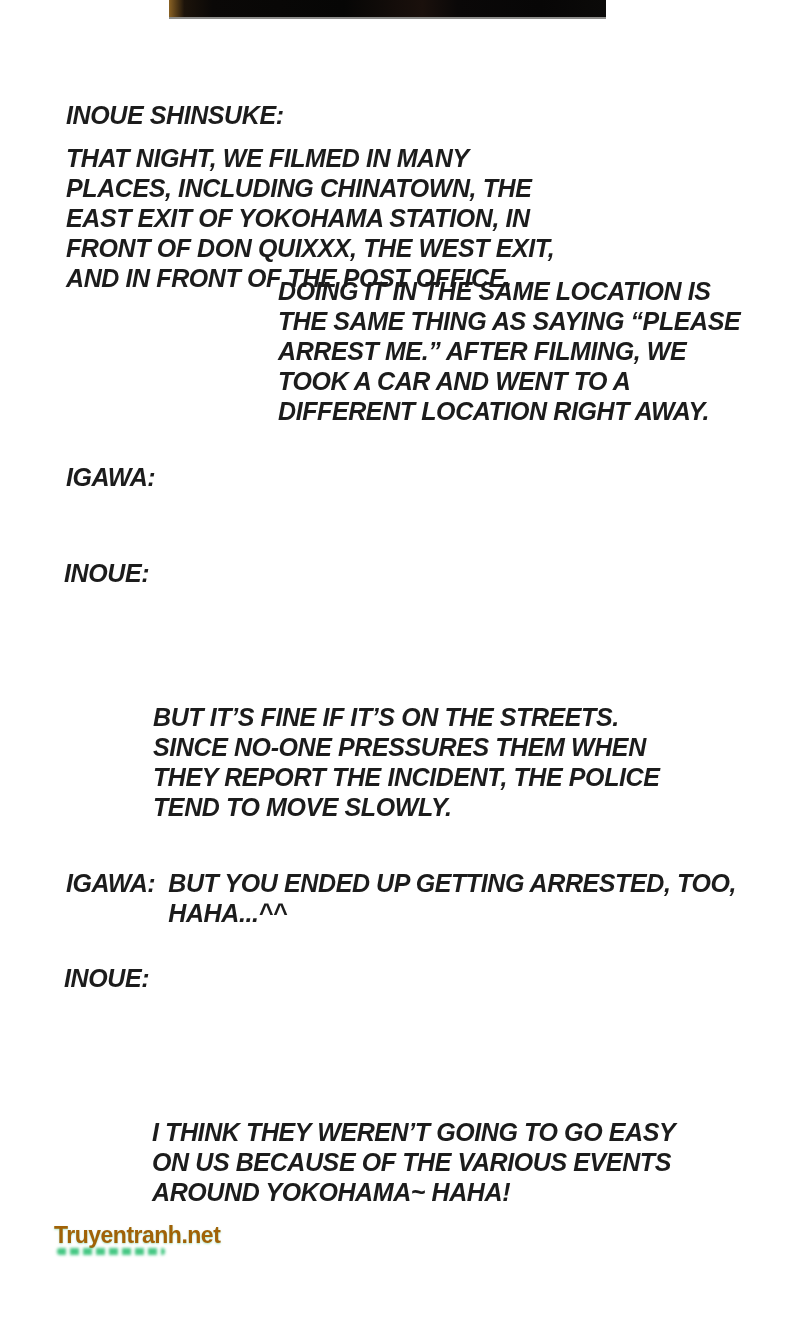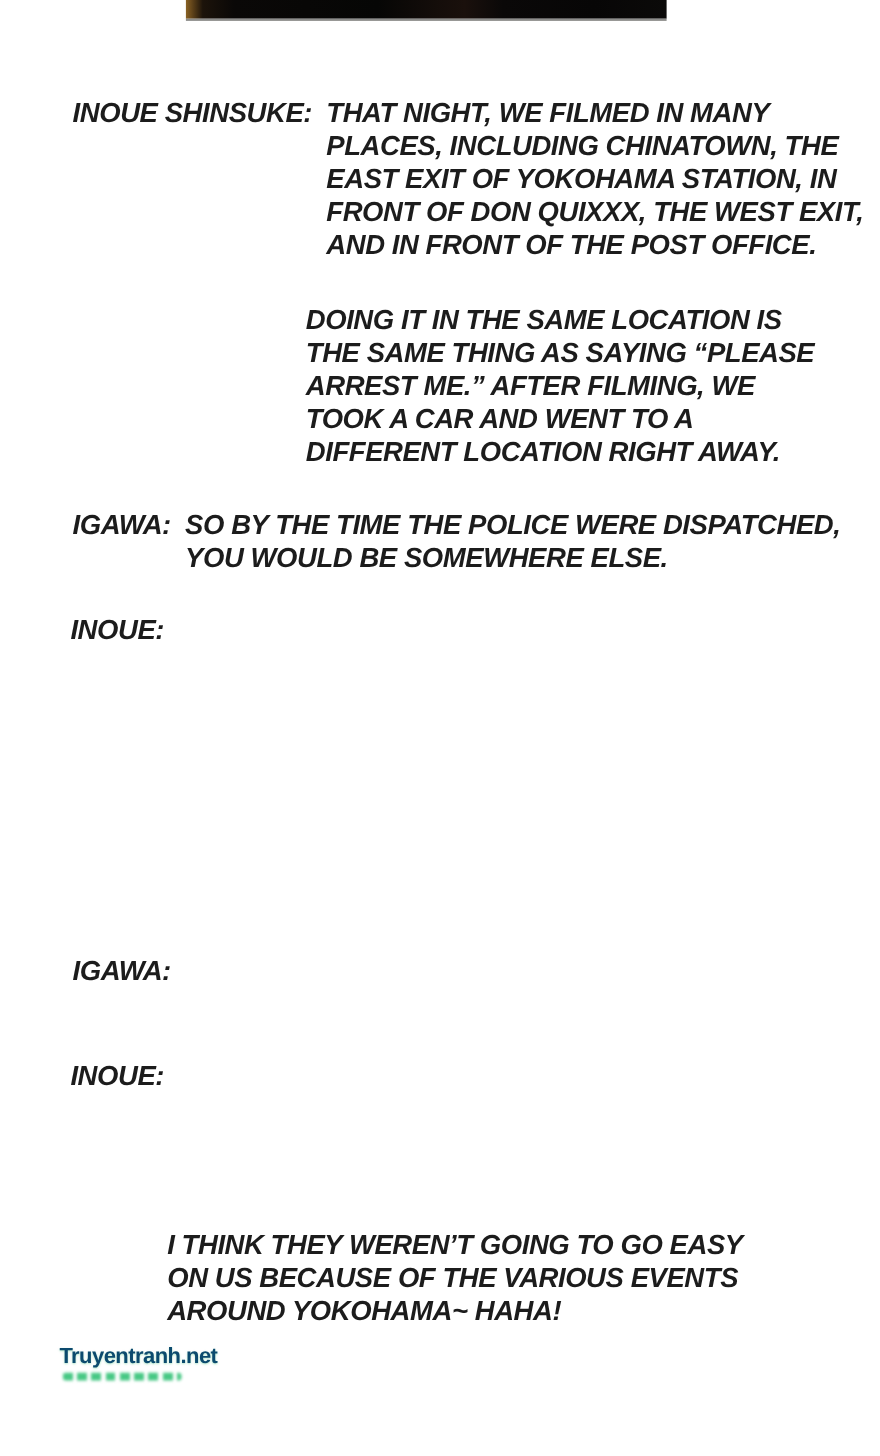--- a/index.html
+++ b/index.html
@@ -40,24 +40,24 @@
     letter-spacing: -0.4px;
     white-space: pre-line;
   }
   .speaker { flex: 0 0 auto; white-space: nowrap; }
   .btext   { flex: 0 0 auto; font-style: italic; }
   
   #watermark {
     position: absolute;
     left: 54px;
     top: 1222px;
-    color: #0c4a6e;
+    color: #a16207;
     font-weight: 700;
     font-style: normal;
-    font-size: 20px;
+    font-size: 23px;
     letter-spacing: -0.5px;
     text-shadow: 0 1px 2px rgba(22,181,95,0.35);
   }
   #watermark-slogan-blur {
     position: absolute;
     left: 57px;
     top: 1248px;
     width: 108px;
     height: 7px;
     background: repeating-linear-gradient(90deg,
@@ -67,50 +67,56 @@
     border-radius: 3px;
   }
 </style>
 </head>
 <body>
 
 <div id="page">
 
   <div id="photo-strip"></div>
 
-  <div class="block" style="left:66px; top:88px;">
+  <div class="block" style="left:66px; top:100px;flex-direction:column;">
     <span class="speaker">INOUE SHINSUKE:</span>
     <span class="btext">THAT NIGHT, WE FILMED IN MANY
 PLACES, INCLUDING CHINATOWN, THE
 EAST EXIT OF YOKOHAMA STATION, IN
 FRONT OF DON QUIXXX, THE WEST EXIT,
 AND IN FRONT OF THE POST OFFICE.</span>
   </div>
 
   <div class="block" style="left:278px; top:276px;">
     <span class="btext">DOING IT IN THE SAME LOCATION IS
 THE SAME THING AS SAYING “PLEASE
 ARREST ME.” AFTER FILMING, WE
 TOOK A CAR AND WENT TO A
 DIFFERENT LOCATION RIGHT AWAY.</span>
   </div>
 
   <div class="block" style="left:66px; top:462px;">
     <span class="speaker">IGAWA:</span>
-    <span class="btext">SO BY THE TIME THE POLICE WERE DISPATCHED,
-YOU WOULD BE SOMEWHERE ELSE.</span>
   </div>
 
   <div class="block" style="left:64px; top:558px;">
     <span class="speaker">INOUE:</span>
   </div>
 
+  <div class="block" style="left:153px; top:702px;">
+    <span class="btext">BUT IT’S FINE IF IT’S ON THE STREETS.
+SINCE NO-ONE PRESSURES THEM WHEN
+THEY REPORT THE INCIDENT, THE POLICE
+TEND TO MOVE SLOWLY.</span>
+  </div>
 
   <div class="block" style="left:66px; top:868px;">
     <span class="speaker">IGAWA:</span>
+    <span class="btext">BUT YOU ENDED UP GETTING ARRESTED, TOO,
+HAHA...^^</span>
   </div>
 
   <div class="block" style="left:64px; top:963px;">
     <span class="speaker">INOUE:</span>
   </div>
 
   <div class="block" style="left:152px; top:1117px;">
     <span class="btext">I THINK THEY WEREN’T GOING TO GO EASY
 ON US BECAUSE OF THE VARIOUS EVENTS
 AROUND YOKOHAMA~ HAHA!</span>

